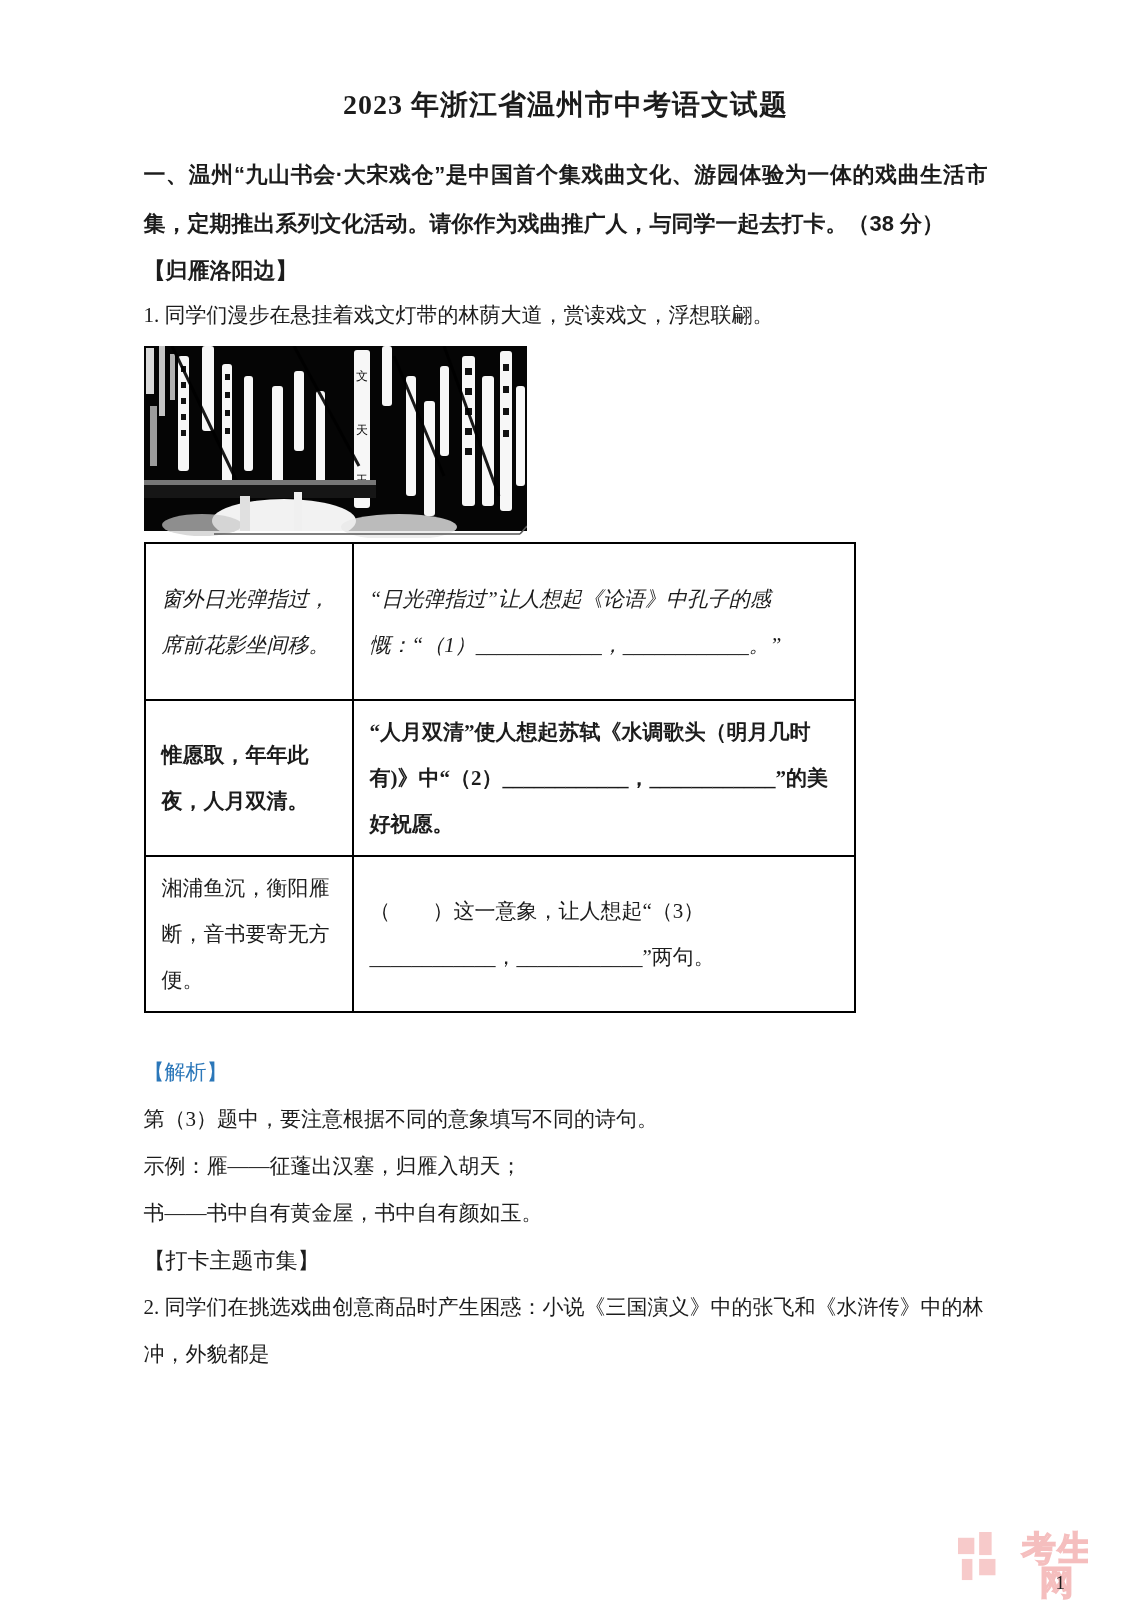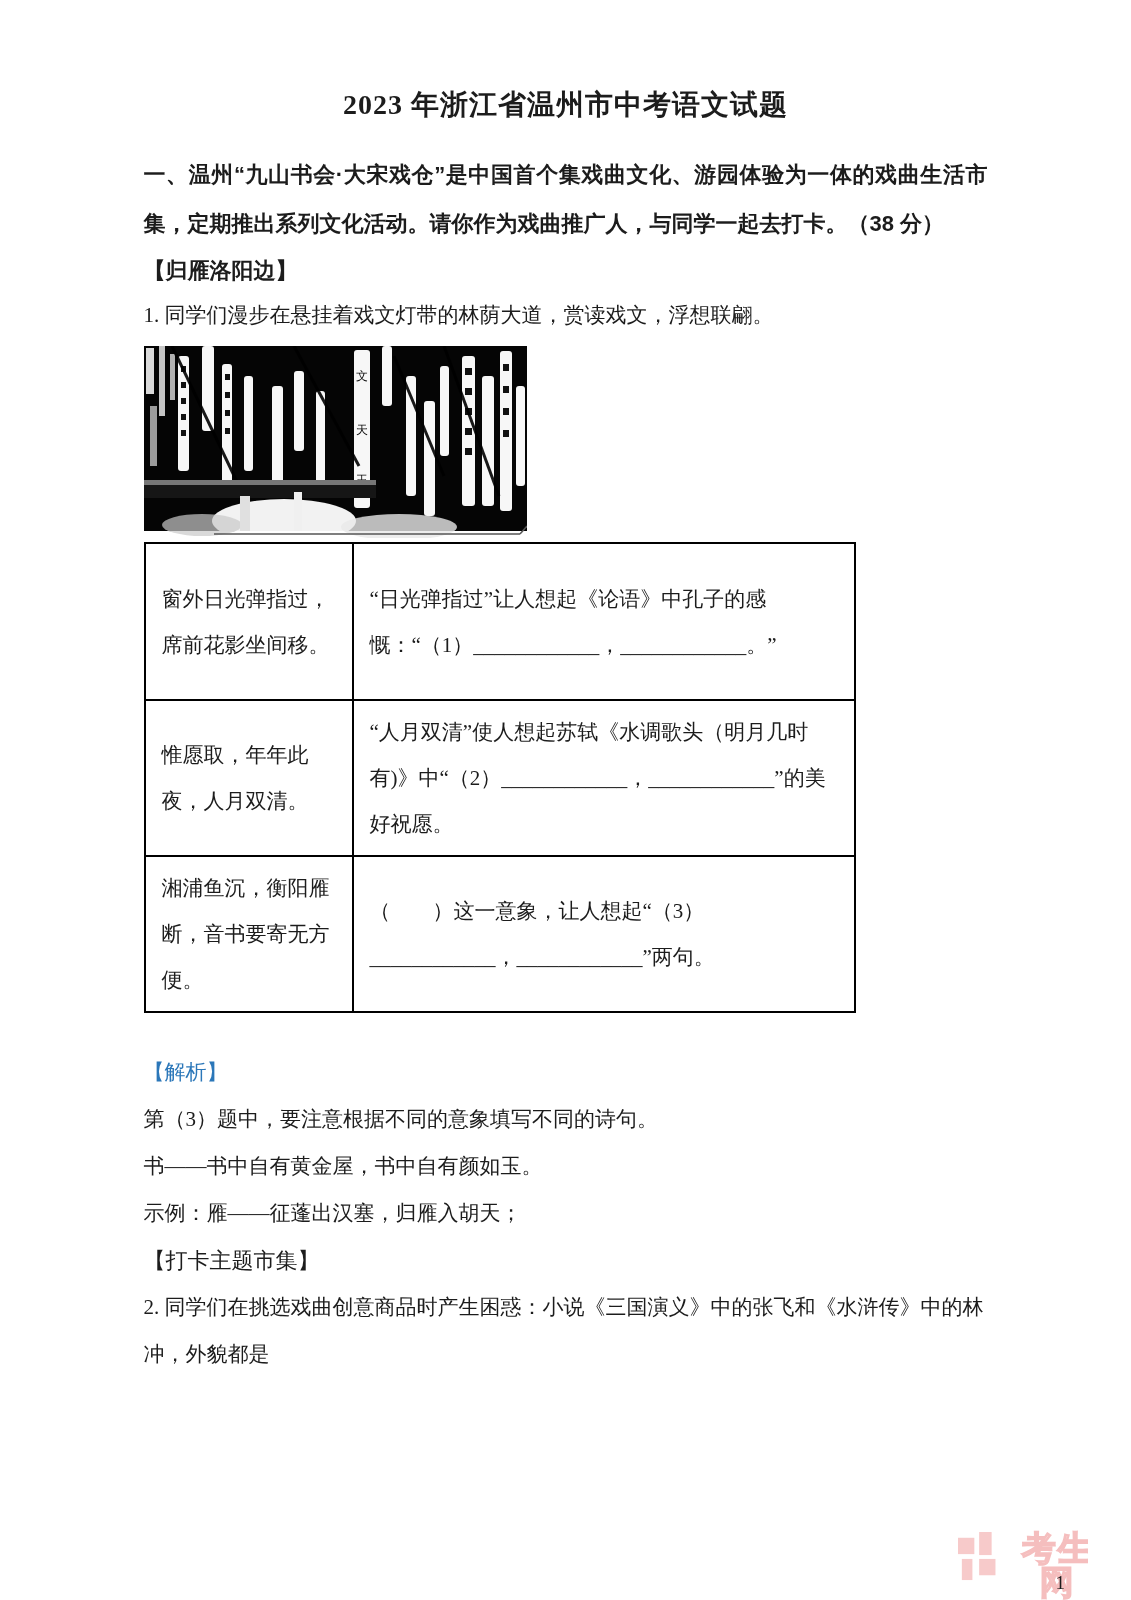--- a/index.html
+++ b/index.html
@@ -46,22 +46,22 @@
   }
   table.poem-table td {
     border:2px solid #000;
     font-size:21px;
     line-height:46px;
     padding:8px 16px;
     vertical-align:middle;
   }
   td.col-left  { width:208px; }
   td.col-right { width:502px; }
-  tr.row-1 td { height:157px; }
-  tr.row-2 td { height:150px; }
+  tr.row-1 td { height:157px;font-style:italic; }
+  tr.row-2 td { height:150px;font-weight:bold; }
   tr.row-3 td { height:102px; }
 
   .post { margin-top:36px; }
   .post p { font-size:21px; line-height:47px; }
   .blue-label { color:#2b77b9; }
   .answer-line { white-space:pre-wrap; }
   .detail-para { text-align:justify; }
   .section-header-2 {
     font-family:"Liberation Sans","DejaVu Sans",sans-serif;
     font-weight:normal; font-size:22px; line-height:47px;
@@ -194,22 +194,22 @@
       <tr class="row-3">
         <td class="col-left">湘浦鱼沉，衡阳雁断，音书要寄无方便。</td>
         <td class="col-right">（　　）这一意象，让人想起“（3）____________，____________”两句。</td>
       </tr>
     </tbody>
       </table>
 
     <div class="post">
       <p><span class="blue-label">【解析】</span></p>
       <p>第（3）题中，要注意根据不同的意象填写不同的诗句。</p>
+      <p>示例：雁——征蓬出汉塞，归雁入胡天；</p>
       <p>书——书中自有黄金屋，书中自有颜如玉。</p>
-      <p>示例：雁——征蓬出汉塞，归雁入胡天；</p>
       <h2 class="section-header-2">【打卡主题市集】</h2>
       <p>2. 同学们在挑选戏曲创意商品时产生困惑：小说《三国演义》中的张飞和《水浒传》中的林冲，外貌都是</p>
     </div>
 
   </div>
 
   <div class="watermark">
     <svg class="wm-logo" viewBox="0 0 44 52" xmlns="http://www.w3.org/2000/svg">
       <g fill="#f7caca">
         <rect x="0" y="6" width="17" height="17"></rect>

